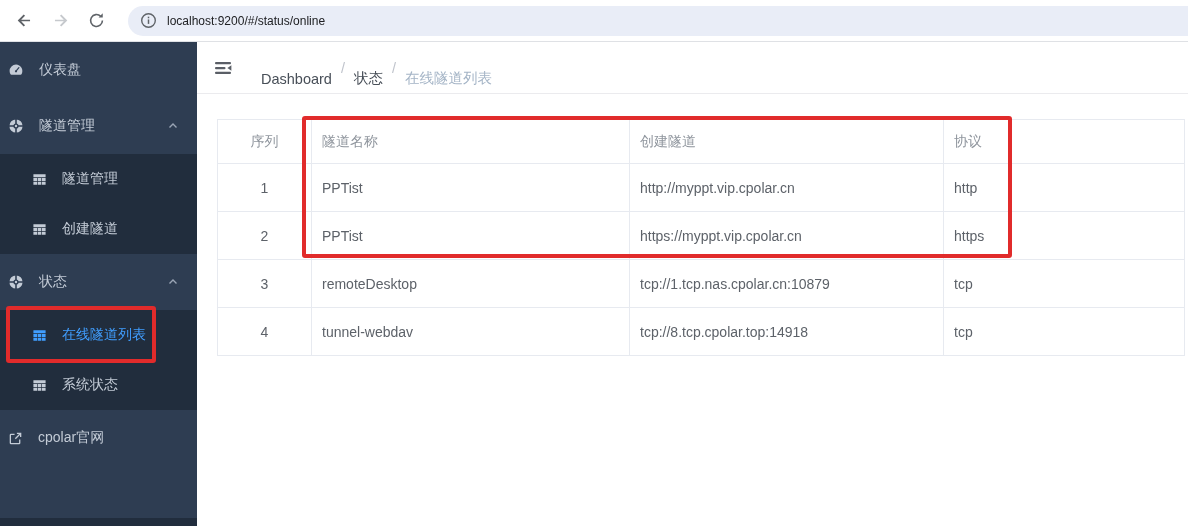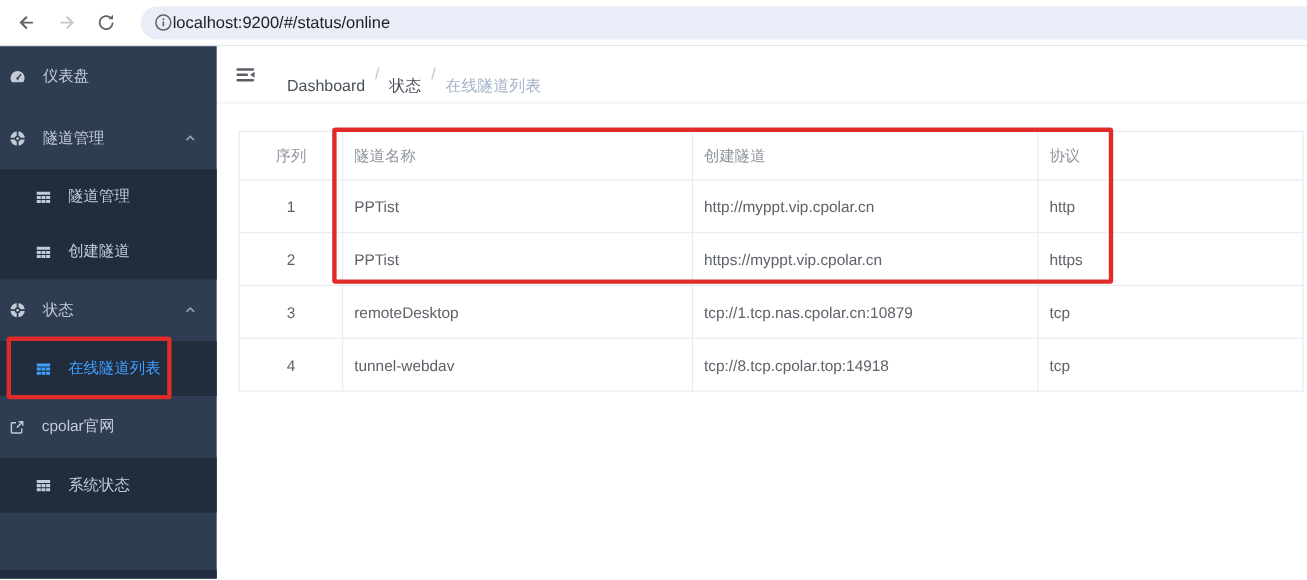--- a/index.html
+++ b/index.html
@@ -6,21 +6,21 @@
   html,body { width:1188px; height:527px; overflow:hidden; background:#fff;
     font-family:"Liberation Sans","DejaVu Sans",sans-serif; }
 
   
   .chrome { height:42px; background:#fff; border-bottom:1px solid #dfe1e5;
     display:flex; align-items:center; padding-left:10px; }
   .nav-btn { width:28px; height:28px; display:flex; align-items:center; justify-content:center;
     margin-right:8px; border-radius:50%; cursor:pointer; flex:0 0 auto; }
   .omnibox { flex:1; height:30px; background:#e9edf7; border-radius:16px; margin-left:10px;
     margin-right:-18px; display:flex; align-items:center; padding-left:12px; }
-  .omnibox .url { font-size:15px; color:#202124; white-space:nowrap; }
+  .omnibox .url { font-size:12px; color:#202124; margin-left:10px; white-space:nowrap; }
 
   
   .page { display:flex; height:484px; }
   .sidebar { width:197px; background:var(--sidebar-bg); position:relative; flex:0 0 auto; }
   .menu-item { height:56px; display:flex; align-items:center; padding-left:8px;
     color:var(--menu-text); font-size:14px; cursor:pointer; }
   .menu-item .mi-icon { display:flex; align-items:center; margin-right:15px; }
   .menu-item.sub { height:50px; padding-left:32px; background:var(--submenu-bg); }
   .menu-item.active { color:var(--accent); }
   .menu-item .chevron { margin-left:auto; margin-right:18px; color:#9aa5b5; display:flex; }
@@ -146,37 +146,37 @@
           </span>
         </div>
         <div class="menu-item sub active">
           <span class="mi-icon">
             <svg viewBox="0 0 16 16" width="15" height="15">
               <path fill="currentColor" d="M1.5 2.5h13v3h-13zM1.5 6.5h3.9v3H1.5zM6.1 6.5h3.8v3H6.1zM10.6 6.5h3.9v3h-3.9zM1.5 10.5h3.9v3H1.5zM6.1 10.5h3.8v3H6.1zM10.6 10.5h3.9v3h-3.9z"></path>
             </svg>
           </span>
           <span>在线隧道列表</span>
         </div>
+        <div class="menu-item sub">
+          <span class="mi-icon">
+            <svg viewBox="0 0 16 16" width="15" height="15">
+              <path fill="currentColor" d="M1.5 2.5h13v3h-13zM1.5 6.5h3.9v3H1.5zM6.1 6.5h3.8v3H6.1zM10.6 6.5h3.9v3h-3.9zM1.5 10.5h3.9v3H1.5zM6.1 10.5h3.8v3H6.1zM10.6 10.5h3.9v3h-3.9z"></path>
+            </svg>
+          </span>
+          <span>系统状态</span>
+        </div>
         <div class="menu-item">
           <span class="mi-icon">
             <svg viewBox="0 0 16 16" width="15" height="15" fill="none" stroke="currentColor" stroke-width="1.4">
               <path d="M7 3.5H3.2c-.4 0-.7.3-.7.7v8.6c0 .4.3.7.7.7h8.6c.4 0 .7-.3.7-.7V9"></path>
               <path d="M9.5 2.5h4v4"></path>
               <path d="M13.3 2.7 7.8 8.2"></path>
             </svg>
           </span>
           <span>cpolar官网</span>
-        </div>
-        <div class="menu-item sub">
-          <span class="mi-icon">
-            <svg viewBox="0 0 16 16" width="15" height="15">
-              <path fill="currentColor" d="M1.5 2.5h13v3h-13zM1.5 6.5h3.9v3H1.5zM6.1 6.5h3.8v3H6.1zM10.6 6.5h3.9v3h-3.9zM1.5 10.5h3.9v3H1.5zM6.1 10.5h3.8v3H6.1zM10.6 10.5h3.9v3h-3.9z"></path>
-            </svg>
-          </span>
-          <span>系统状态</span>
         </div>
       </nav>
     <div class="sidebar-strip"></div>
   </aside>
 
   <main class="main">
     <div class="crumb-bar">
       <span class="hamburger">
         <svg viewBox="0 0 20 20" width="20" height="20" fill="#5a5e66">
             <rect x="2" y="4" width="16" height="2.3" rx="1"></rect>

